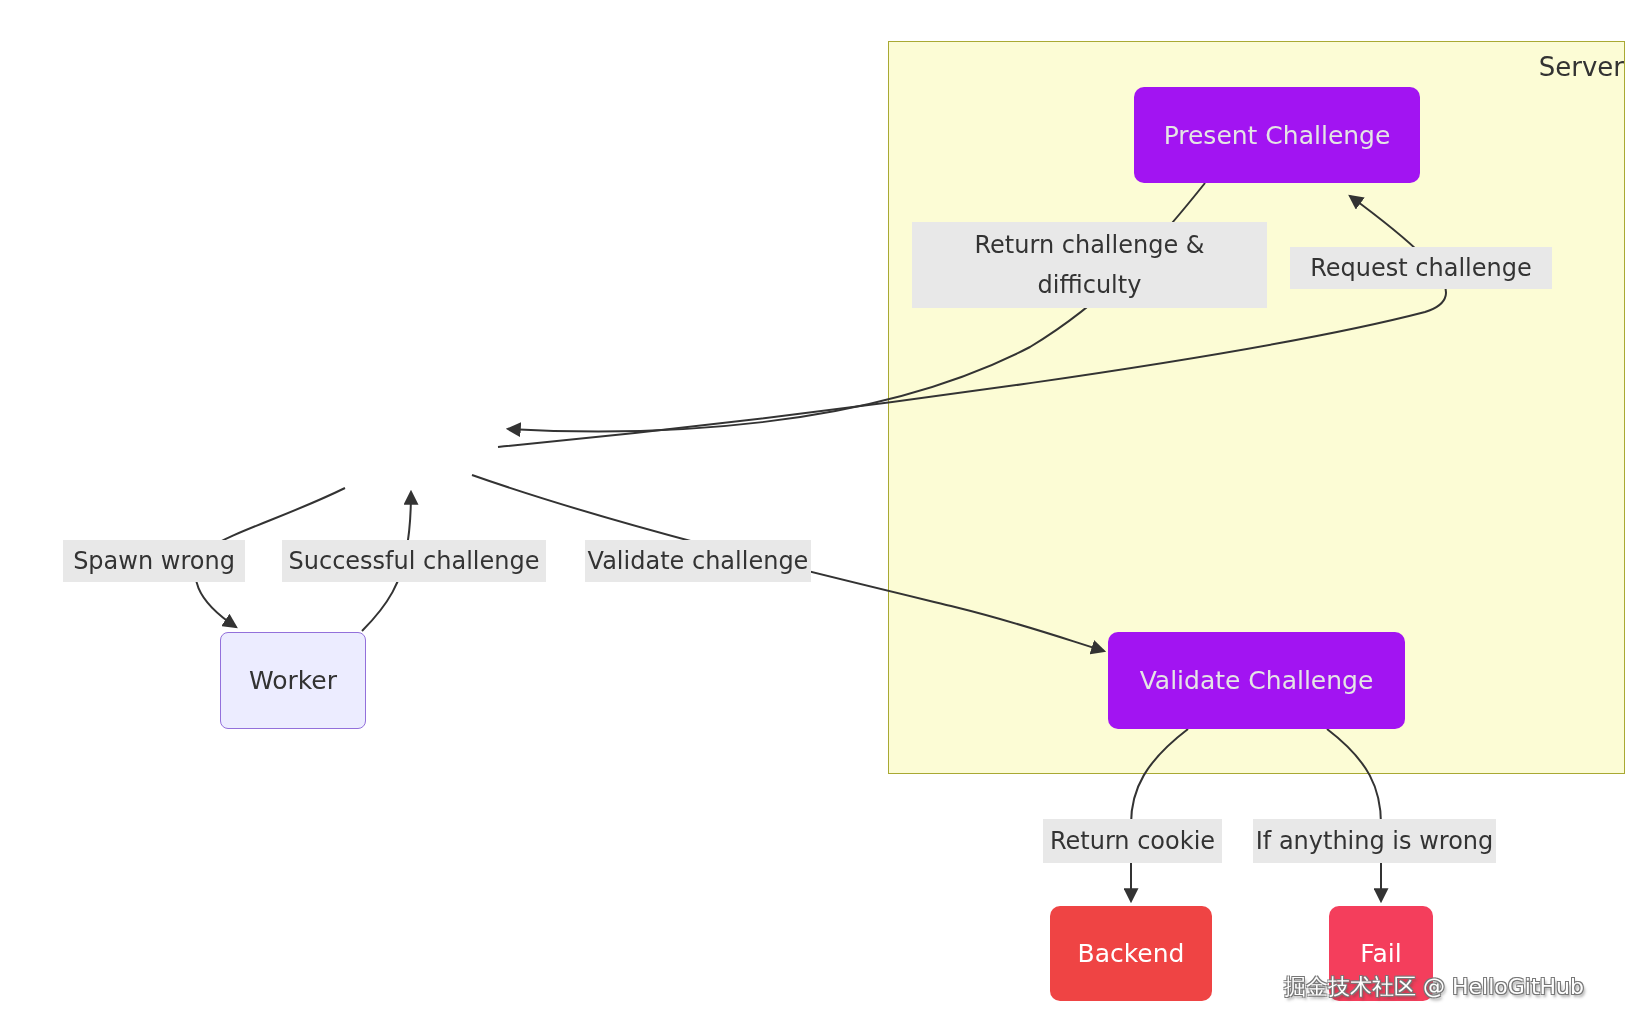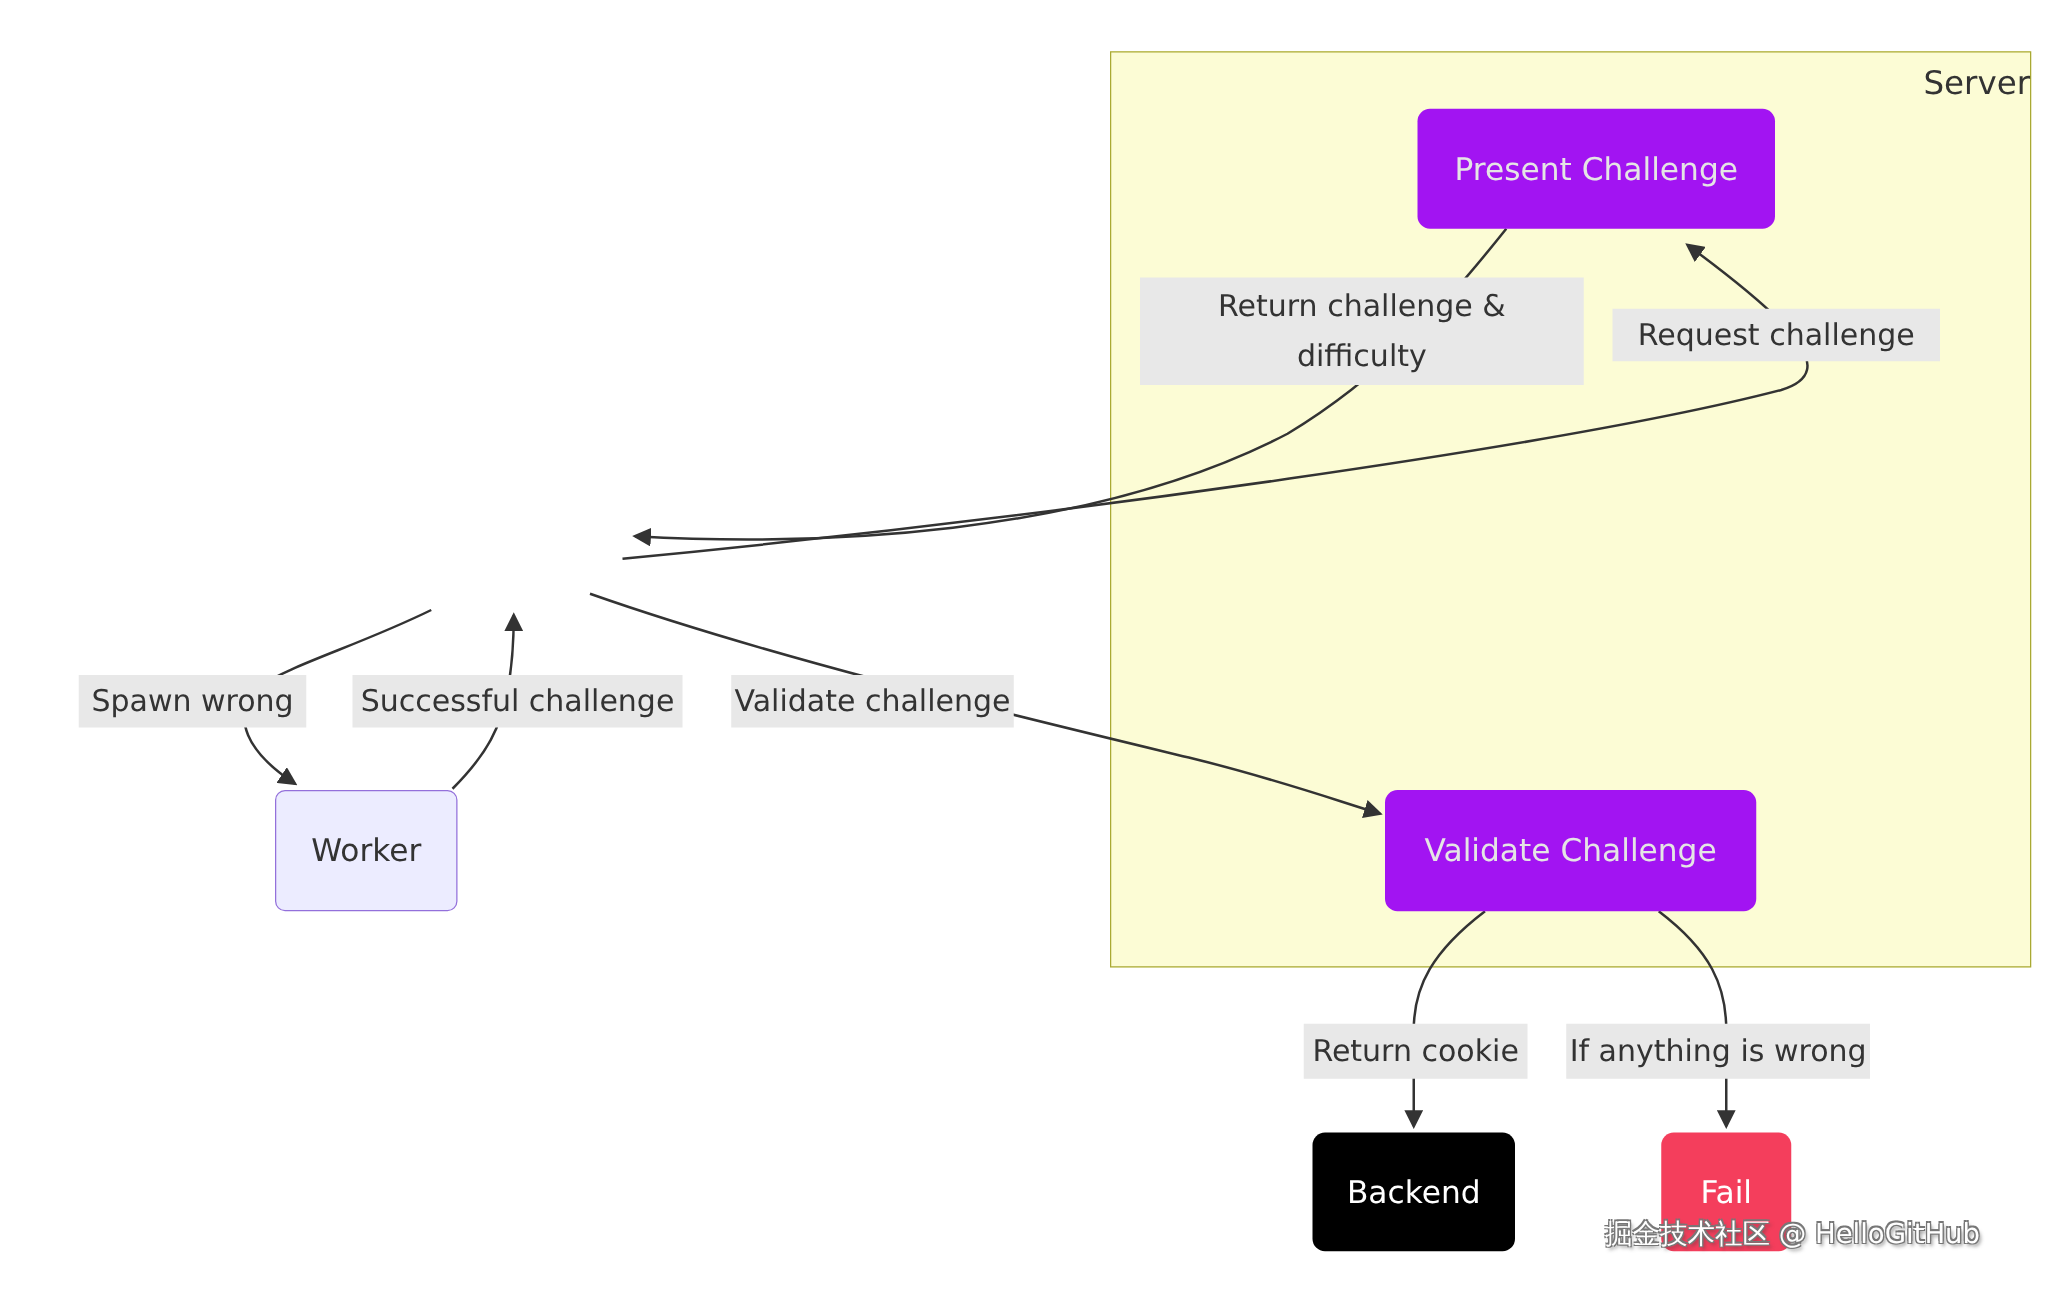--- a/index.html
+++ b/index.html
@@ -32,21 +32,21 @@
   }
   .edge-label .wrap { max-width: 270px; }
 
   .node {
     position: absolute; z-index: 4;
     display: flex; align-items: center; justify-content: center;
     font-size: 25px; border-radius: 10px; text-align: center;
   }
   .node.action  { background: #A214F2; color: #e5e5e5; }
   .node.module  { background: #ECECFF; color: #333333; border: 1.5px solid #9370DB; border-radius: 8px; }
-  .node.success { background: #000000; color: #ffffff; }
+  .node.success { background: #ef4444; color: #ffffff; }
   .node.failure { background: #F43E5C; color: #ffffff; }
 
   
   #subgraph-server { left: 888px; top: 41px;  width: 735px; height: 731px; }
   #subgraph-client { left: 26px;  top: 358px; width: 827px; height: 414px; }
 
   #node-present-challenge  { left: 1134px; top: 87px;  width: 286px; height: 96px; }
   #node-validate-challenge { left: 1108px; top: 632px; width: 297px; height: 97px; }
   #node-main-mjs           { left: 328px;  top: 400px; width: 170px; height: 88px; }
   #node-worker             { left: 220px;  top: 632px; width: 144px; height: 95px; }

